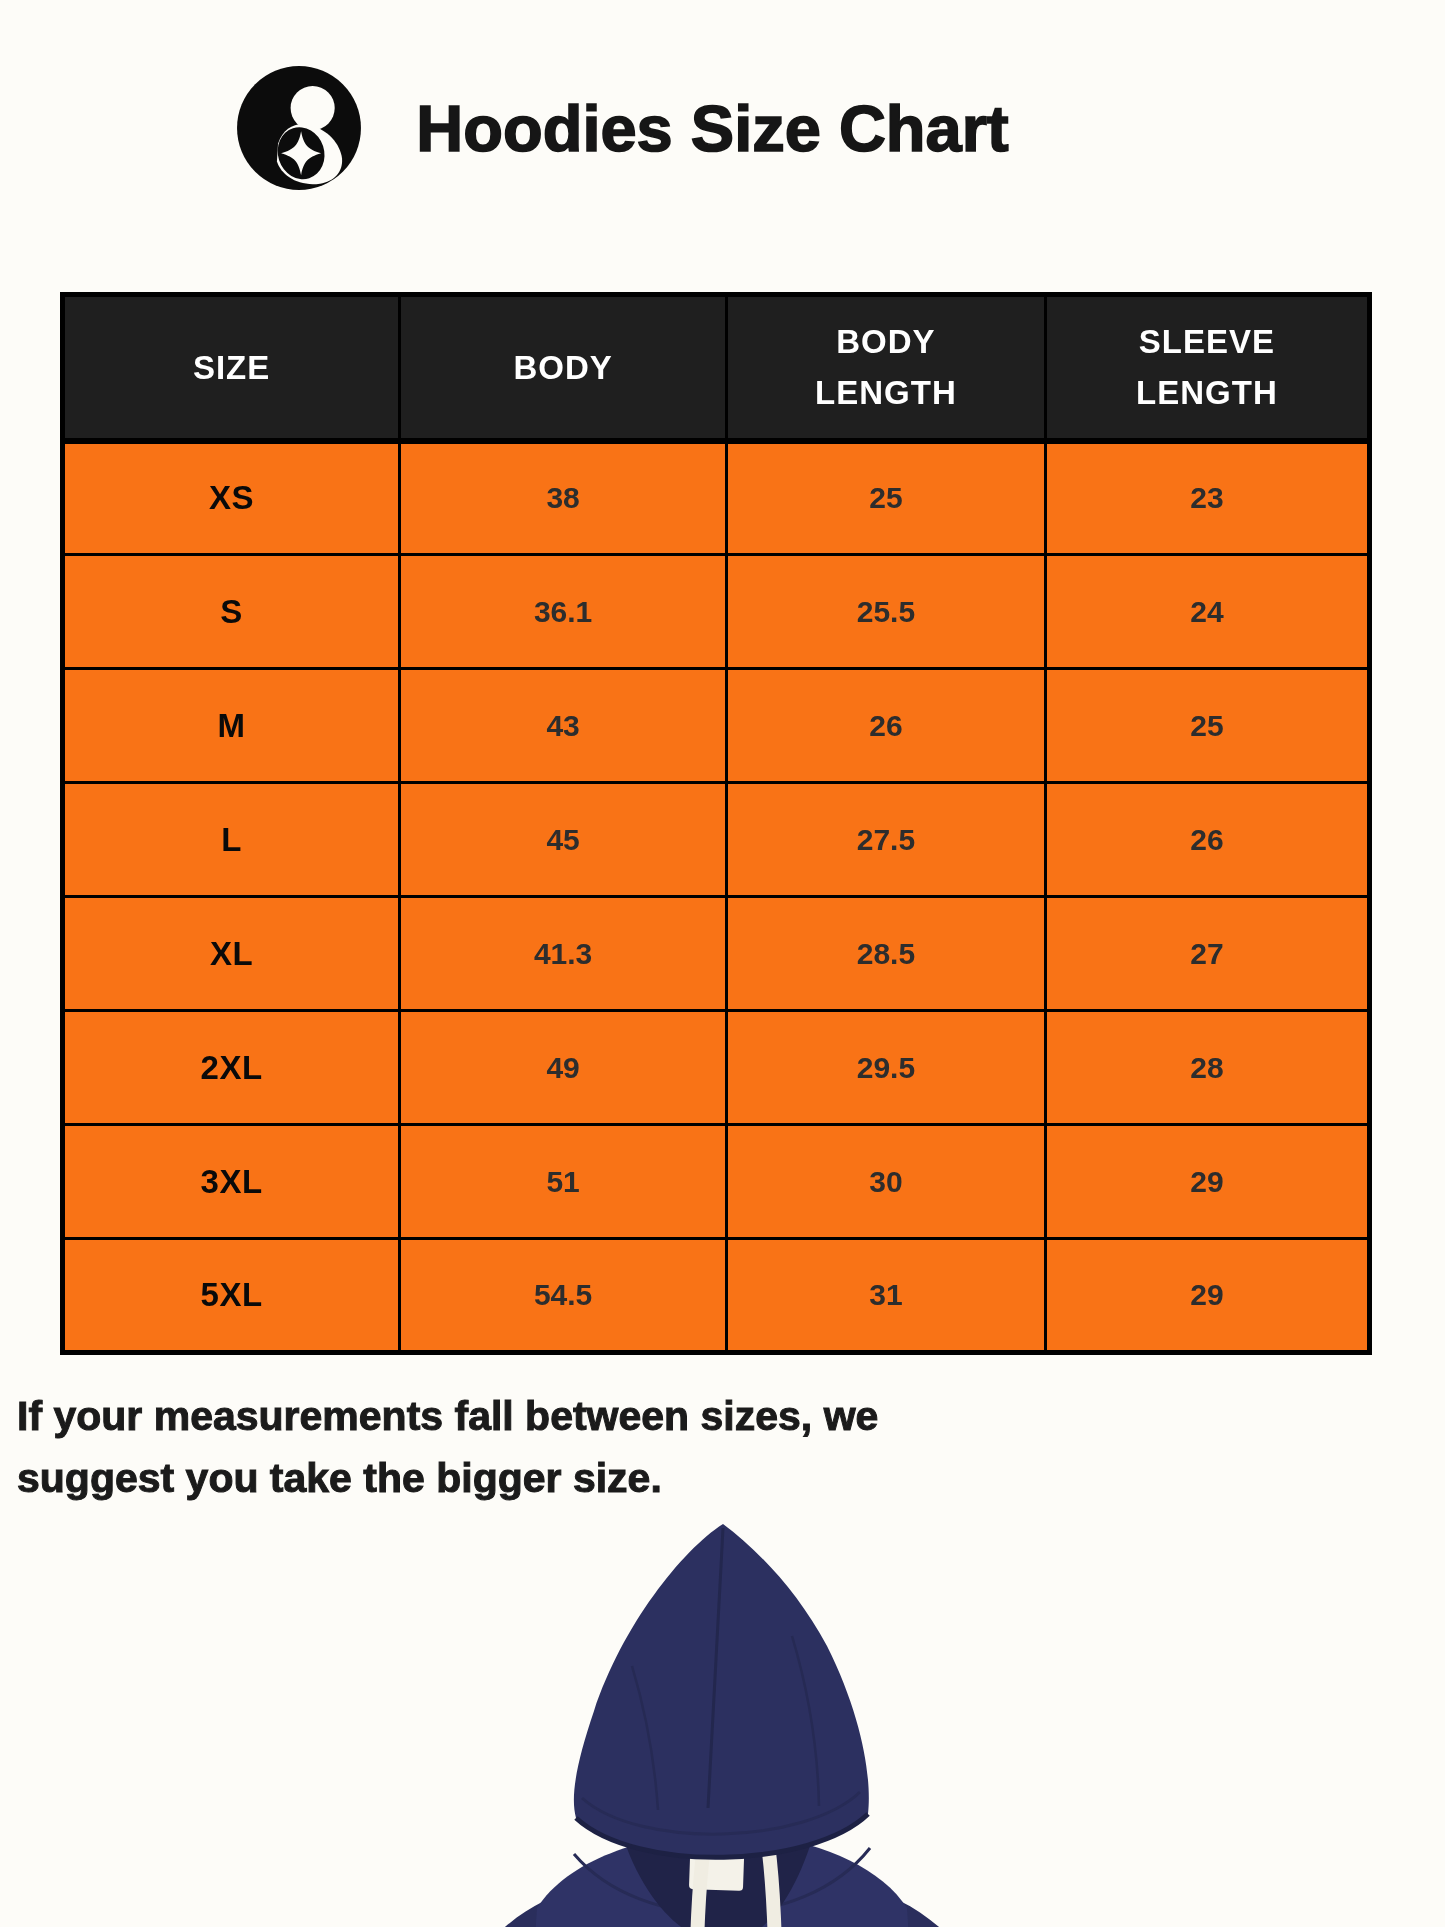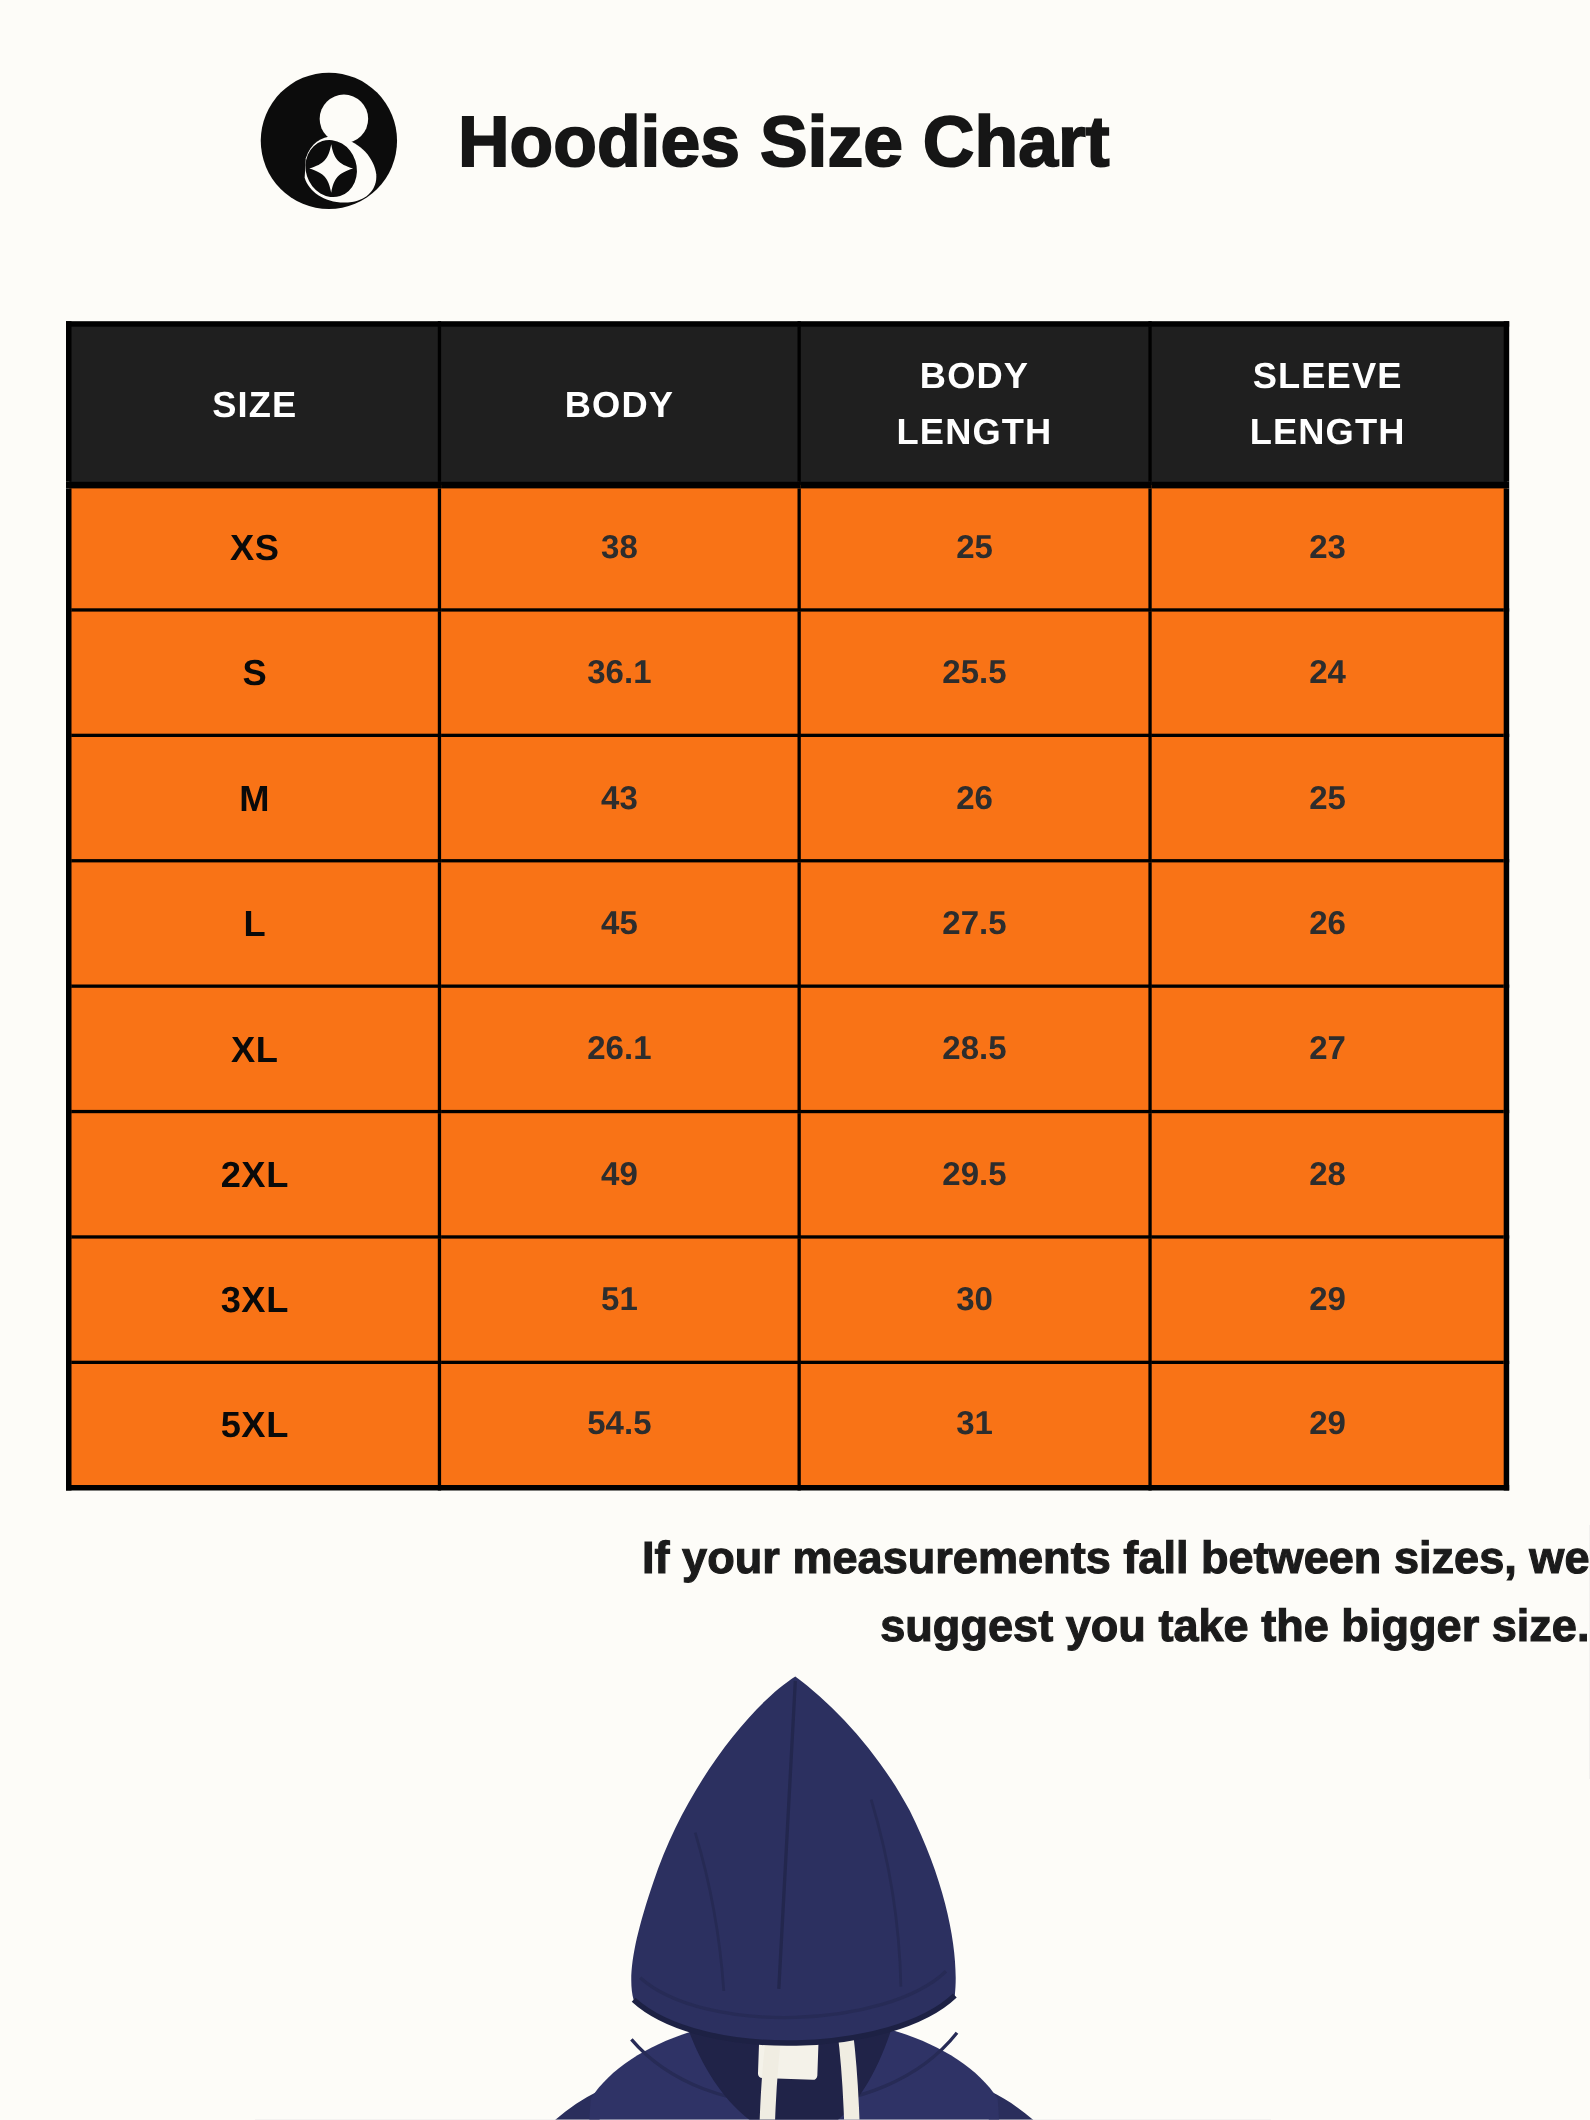--- a/index.html
+++ b/index.html
@@ -39,21 +39,21 @@
     padding:0 72px; line-height:1.55;
     border-bottom:6px solid #000;
   }
   .size-table td { height:114px; background:#f97316; }
   .size-cell  { font-weight:700; font-size:33px; color:#0a0a0a; letter-spacing:0.5px; }
   .value-cell { font-weight:700; font-size:30px; color:#2d2d2d; }
 
   
   .note {
     position:absolute; top:1386px; left:0; width:100%;
-    text-align:right; font-size:41px; font-weight:700; color:#1b1b1b;
+    text-align:left; font-size:41px; font-weight:700; color:#1b1b1b;
     line-height:1.5;padding-left:17px; -webkit-text-stroke:1px #1b1b1b;
   }
 
   
   .hoodie-wrap { position:absolute; top:1516px; left:322px; width:800px; height:620px; }
 </style>
 </head>
 <body>
 
 <div class="canvas">
@@ -104,21 +104,21 @@
         <td class="value-cell">25</td>
       </tr>
       <tr>
         <td class="size-cell">L</td>
         <td class="value-cell">45</td>
         <td class="value-cell">27.5</td>
         <td class="value-cell">26</td>
       </tr>
       <tr>
         <td class="size-cell">XL</td>
-        <td class="value-cell">26.1</td>
+        <td class="value-cell">41.3</td>
         <td class="value-cell">28.5</td>
         <td class="value-cell">27</td>
       </tr>
       <tr>
         <td class="size-cell">2XL</td>
         <td class="value-cell">49</td>
         <td class="value-cell">29.5</td>
         <td class="value-cell">28</td>
       </tr>
       <tr>

